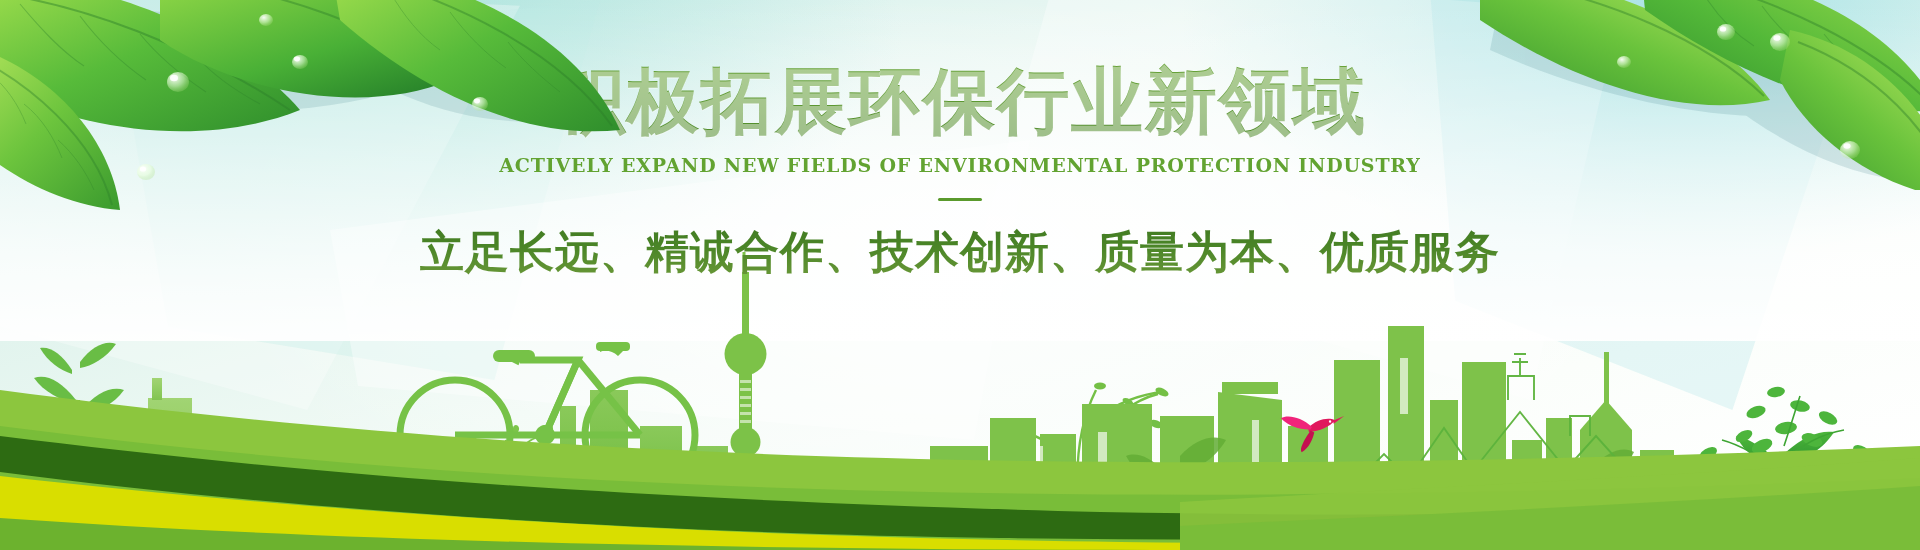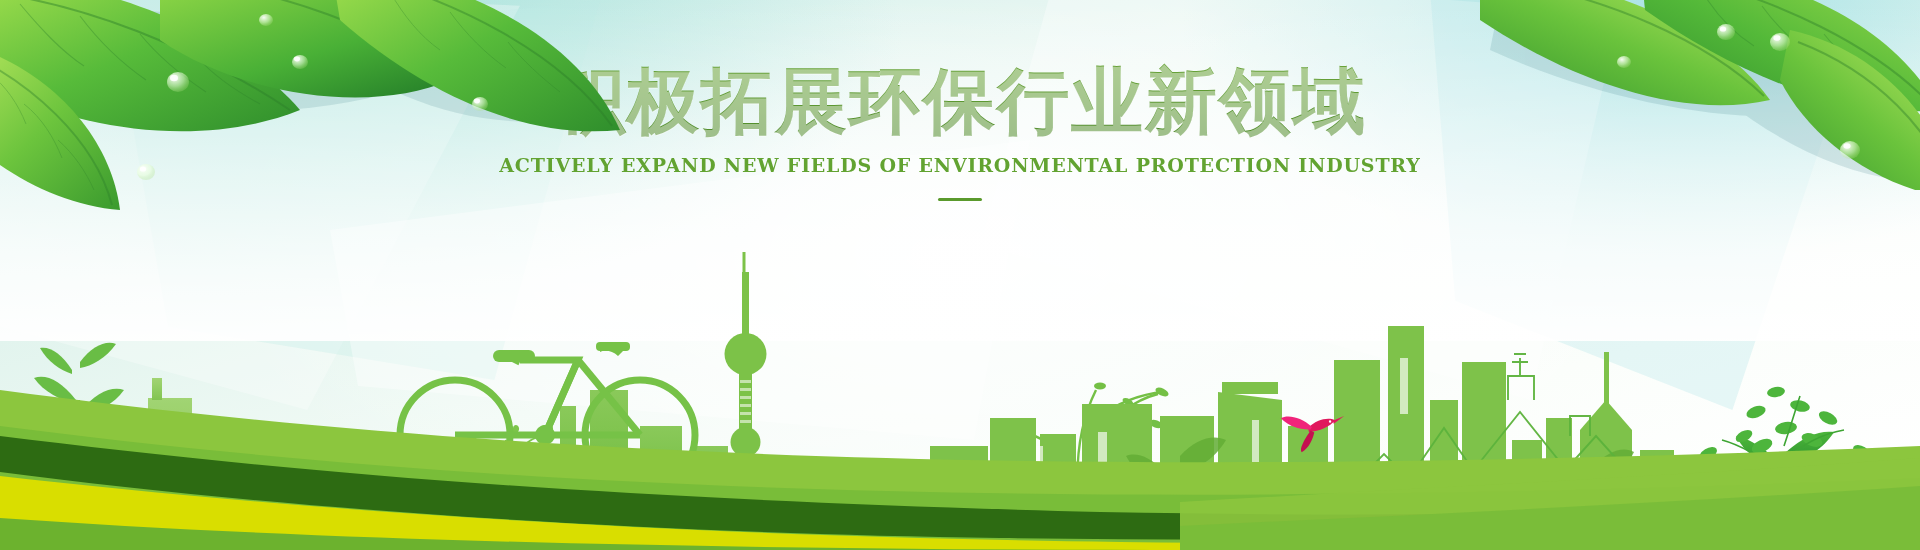--- a/index.html
+++ b/index.html
@@ -609,15 +609,16 @@
       <path d="M1180,276 C1430,264 1690,252 1920,236 L1920,300 L1180,300 Z" fill="#79bd39" opacity="0.95"></path>
     </svg>
   </div>
 
   <div class="textblock">
     <div class="main-title">积极拓展环保行业新领域</div>
     <div class="sub-title">ACTIVELY EXPAND NEW FIELDS OF ENVIRONMENTAL PROTECTION INDUSTRY</div>
     <div class="divider-wrap">
       <div class="divider"></div>
     </div>
+    <div class="tagline">立足长远、精诚合作、技术创新、质量为本、优质服务</div>
   </div>
 
 </div>
 
 </body></html>

